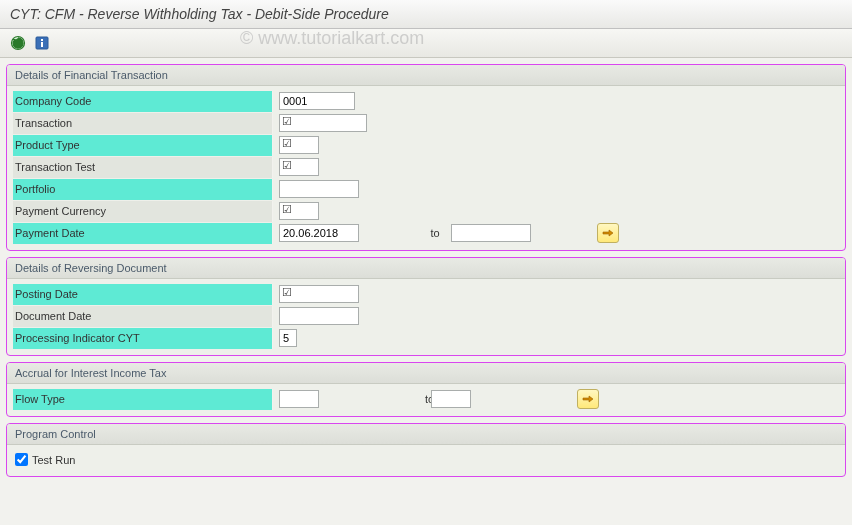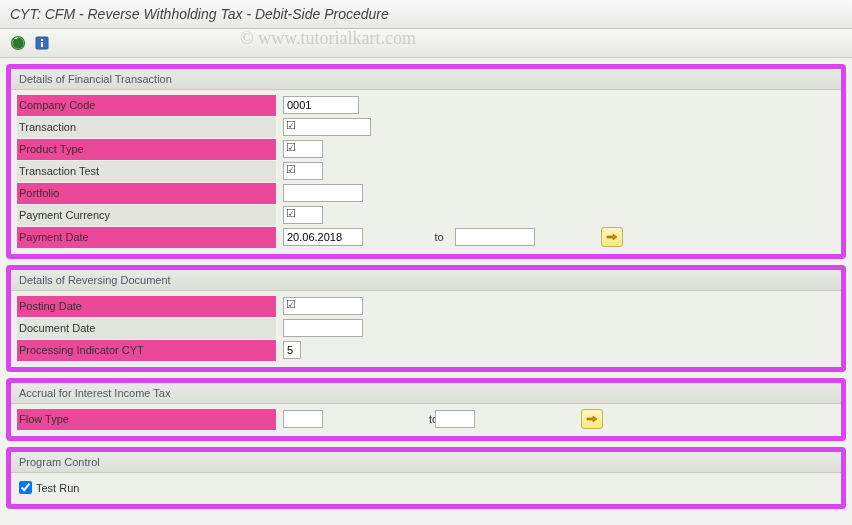--- a/index.html
+++ b/index.html
@@ -37,21 +37,21 @@
     display: inline-flex;
     align-items: center;
     justify-content: center;
     cursor: pointer;
     border-radius: 2px;
   }
   .content {
     padding: 6px;
   }
   .group {
-    border: 5px solid #d946ef;
+    border: 1px solid #d946ef;
     border-radius: 4px;
     margin-bottom: 6px;
     background: #eef0ea;
     overflow: hidden;
   }
   .group-header {
     background: linear-gradient(to bottom, #e8eae4, #dcded8);
     border-bottom: 1px solid #c8cbc2;
     padding: 4px 8px;
     font-size: 11px;
@@ -62,21 +62,21 @@
   }
   .field-row {
     display: flex;
     align-items: center;
     height: 22px;
   }
   .field-label {
     width: 260px;
     padding-left: 2px;
     color: #333;
-    background: #ec4899;
+    background: #5eead4;
     border-right: 1px solid #f2f2ee;
     height: 21px;
     line-height: 21px;
   }
   .field-row:nth-child(even) .field-label { background: #e2e5de; }
   .field-input-cell {
     padding-left: 6px;
     display: flex;
     align-items: center;
     gap: 6px;
@@ -134,21 +134,21 @@
     width: 13px;
     height: 13px;
     margin: 0;
   }
   .watermark {
     position: absolute;
     top: 28px;
     left: 240px;
     font-size: 18px;
     color: rgba(180,180,180,0.6);
-    font-family: Liberation Serif, serif;
+    font-family: Liberation Sans, sans-serif;
     pointer-events: none;
     z-index: 100;
   }
   
   .exec-icon circle.outer { stroke:#2a7a2a; fill:#d8f0d8;}
   .exec-icon path.arrow { fill:#2a7a2a;}
 </style>
 </head>
 <body>
 

